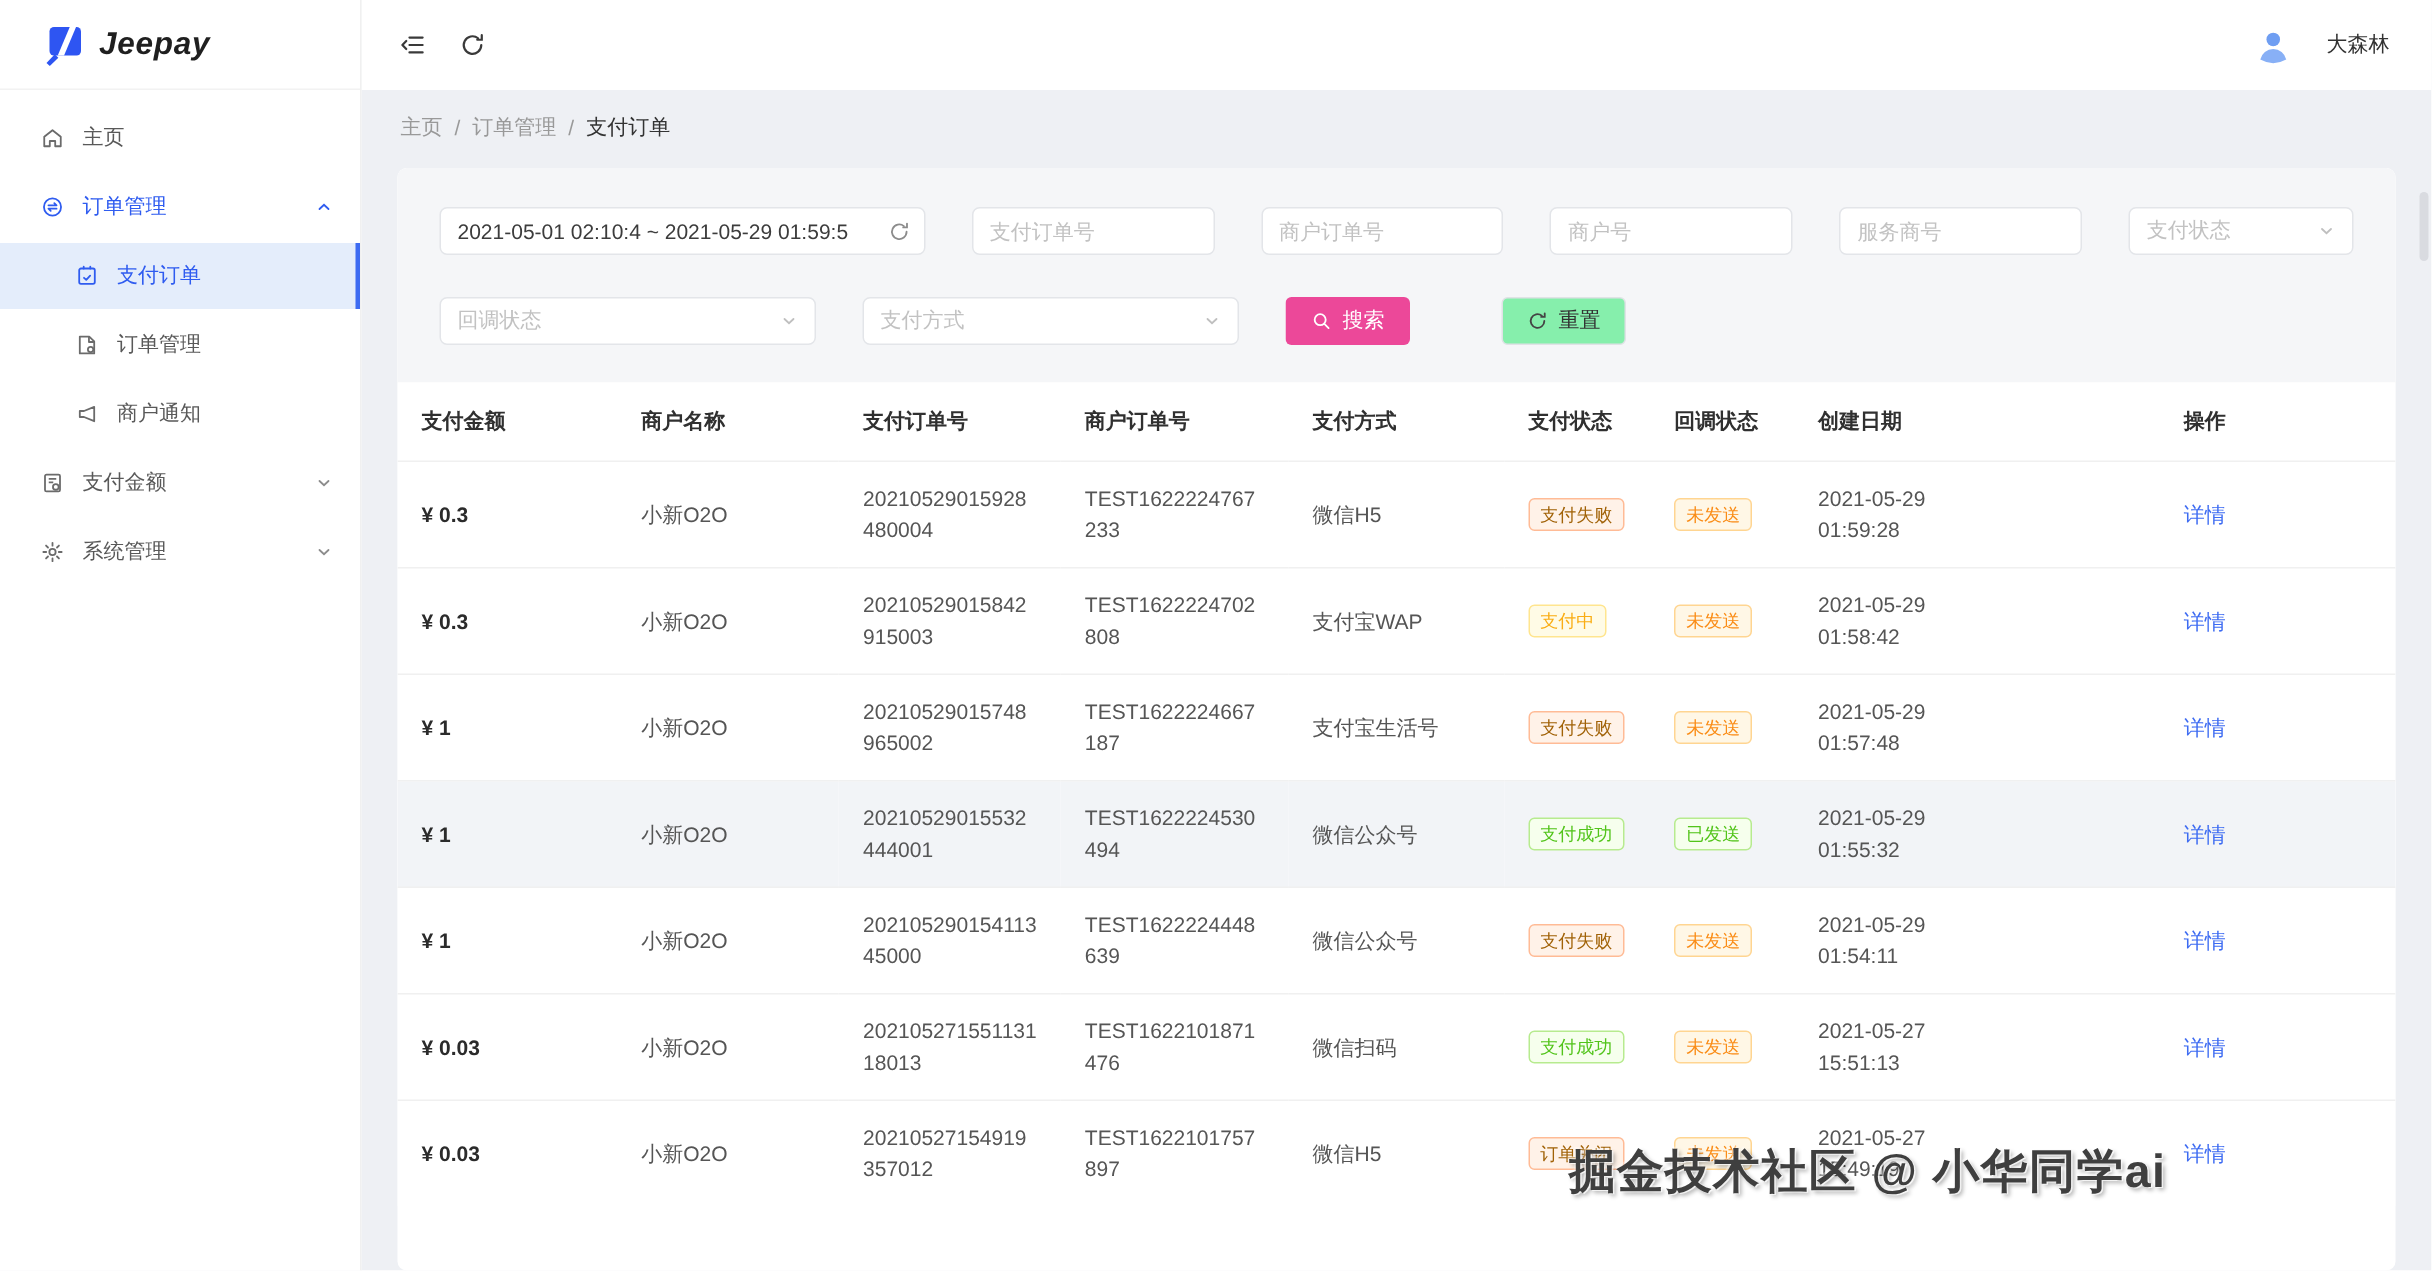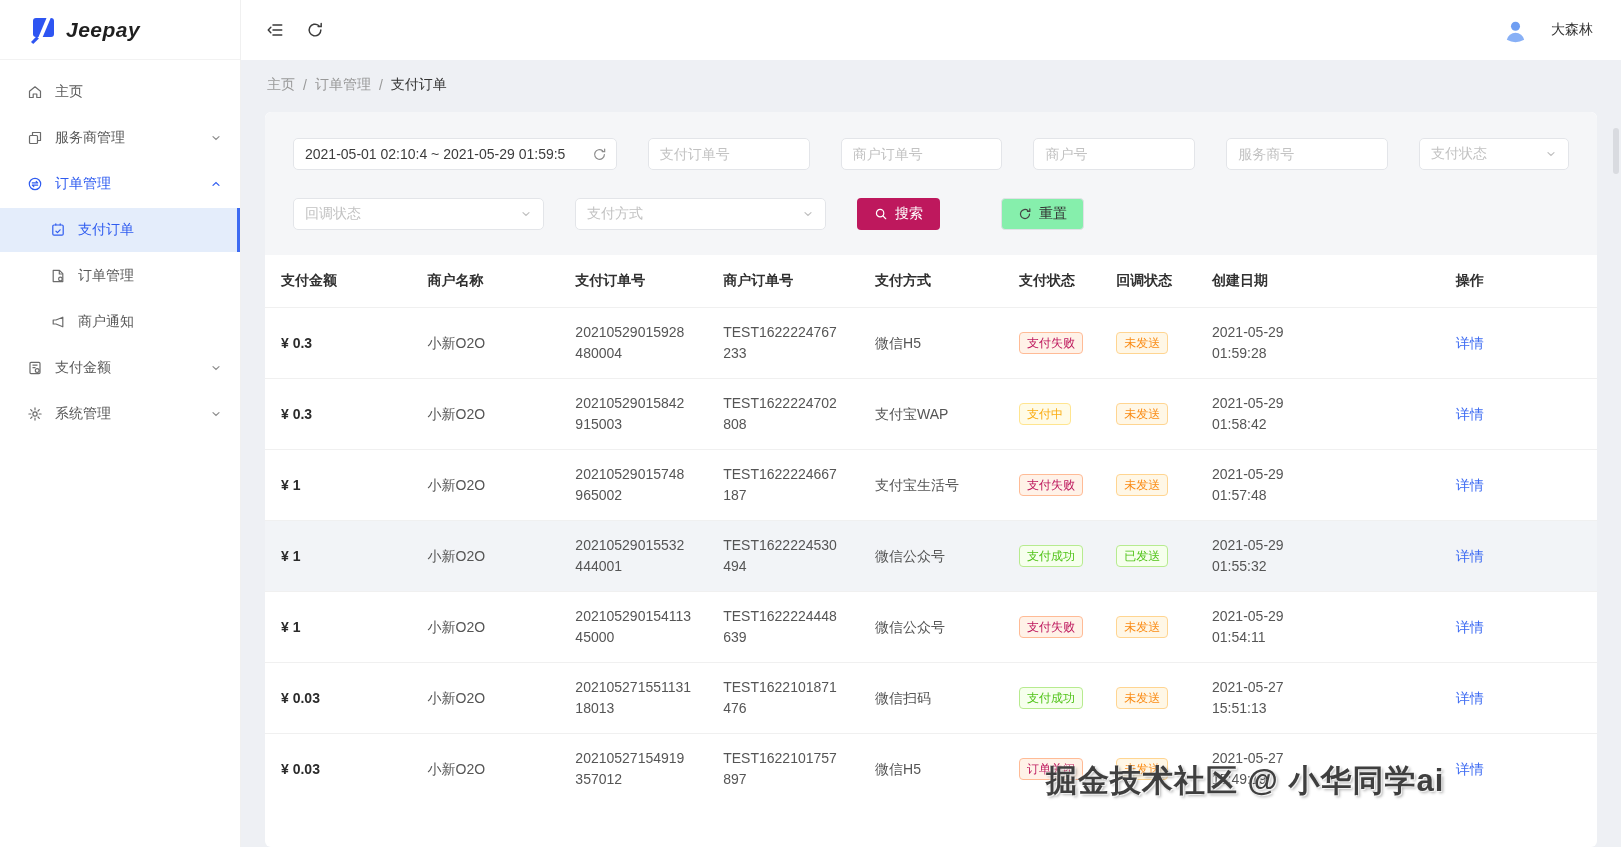--- a/index.html
+++ b/index.html
@@ -38,32 +38,32 @@
   .inp, .sel { height:32px; background:#fff; border:1px solid #e3e5e9; border-radius:5px; display:flex; align-items:center; }
   .inp input { border:none; outline:none; height:100%; width:100%; padding:0 11px; font:inherit; color:#333; background:transparent; }
   .inp input::placeholder { color:#c2c2c2; }
   .date-inp { width:334px; padding-right:9px; }
   .date-inp input { padding-right:4px; color:#3c3c3c; }
   .w-167 { width:167px; }
   .sel { justify-content:space-between; padding:0 11px; color:#c2c2c2; cursor:pointer; }
   .sel.w-154 { width:154px; }
   .sel.w-251 { width:251px; }
   .btn { height:32px; border-radius:4px; border:1px solid transparent; display:inline-flex; align-items:center; gap:7px; padding:0 16px; font:inherit; cursor:pointer; }
-  .btn-primary { background:#be185d; color:#fff; }
+  .btn-primary { background:#ec4899; color:#fff; }
   .btn-default { background:#86efac; border-color:#e0e2e6; color:#333; margin-left:30px; }
 
   
   table { width:100%; border-collapse:collapse; table-layout:fixed; background:#fff; }
   th { text-align:left; font-weight:700; color:#303030; padding:17px 16px; font-size:14px; }
   td { padding:14px 16px; border-top:1px solid #f0f0f0; color:#555; vertical-align:middle; line-height:21px; }
   .amount { font-weight:700; color:#2b2b2b; }
   .mono-wrap { word-break:break-all; }
   tr.hovered td { background:#f2f4f7; }
   .badge { display:inline-block; font-size:12px; line-height:18px; padding:1px 7px; border:1px solid; border-radius:4px; white-space:nowrap; }
-  .badge[data-status="error"]   { color:#be185d; background:#fff2e8; border-color:#ffbb96; }
+  .badge[data-status="error"]   { color:#a16207; background:#fff2e8; border-color:#ffbb96; }
   .badge[data-status="warning"] { color:#fa8c16; background:#fff7e6; border-color:#ffd591; }
   .badge[data-status="gold"]    { color:#faad14; background:#fffbe6; border-color:#ffe58f; }
   .badge[data-status="success"] { color:#52c41a; background:#f6ffed; border-color:#b7eb8f; }
   a.detail { color:#3d6bf2; text-decoration:none; cursor:pointer; }
 
   .scroll-thumb { position:absolute; right:2px; top:128px; width:6px; height:46px; border-radius:3px; background:#d9dbe0; }
   .watermark { position:absolute; left:1046px; top:760px; font-size:31px; font-weight:700; color:#3f3f3f; letter-spacing:1px; white-space:nowrap;
     text-shadow:1px 1px 0 rgba(255,255,255,.75), -1px -1px 0 rgba(255,255,255,.4), 2px 2px 3px rgba(0,0,0,.3); z-index:9; }
 </style>
 </head>
@@ -87,34 +87,20 @@
       <div class="m-item">
         <span class="ico">
             <svg width="16" height="16" viewBox="0 0 16 16" fill="none" stroke="currentColor" stroke-width="1.2" stroke-linejoin="round">
               <path d="M2.5 7.2 8 2.8l5.5 4.4V13.5H9.8V10H6.2v3.5H2.5z"></path>
             </svg>
           </span>
         <span class="lbl">主页</span>
       </div>
 
 
-      <div class="m-item">
-        <span class="ico">
-            <svg width="16" height="16" viewBox="0 0 16 16" fill="none" stroke="currentColor" stroke-width="1.2" stroke-linejoin="round">
-              <rect x="2.5" y="5.5" width="8" height="8" rx="1"></rect>
-              <path d="M5.5 5.5v-3h8v8h-3"></path>
-            </svg>
-          </span>
-        <span class="lbl">服务商管理</span>
-        <span class="chev">
-            <svg width="12" height="12" viewBox="0 0 16 16" fill="none" stroke="currentColor" stroke-width="1.6" stroke-linecap="round">
-              <path d="M4 6.2 8 10l4-3.8"></path>
-            </svg>
-          </span>
-      </div>
 
       <div class="m-item parent-active">
         <span class="ico">
             <svg width="16" height="16" viewBox="0 0 16 16" fill="none" stroke="currentColor" stroke-width="1.2" stroke-linecap="round" stroke-linejoin="round">
               <circle cx="8" cy="8" r="5.7"></circle>
               <path d="M5.3 6.9h5.4l-1.5-1.5M10.7 9.1H5.3l1.5 1.5"></path>
             </svg>
           </span>
         <span class="lbl">订单管理</span>
         <span class="chev">

